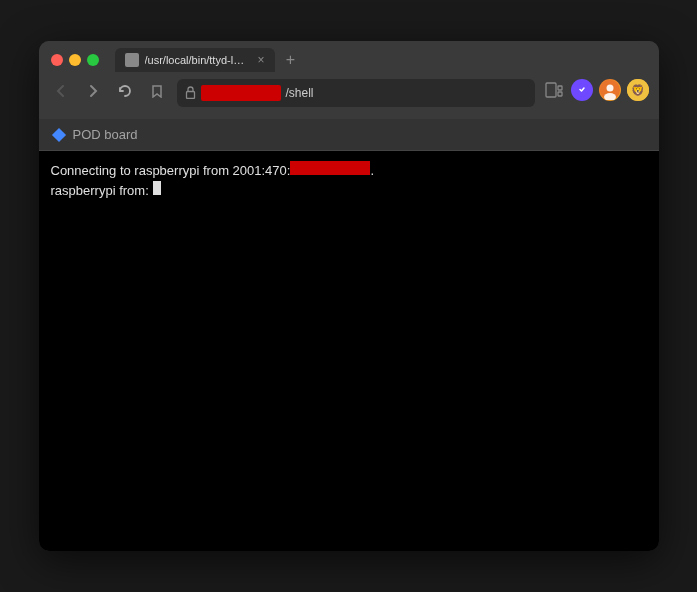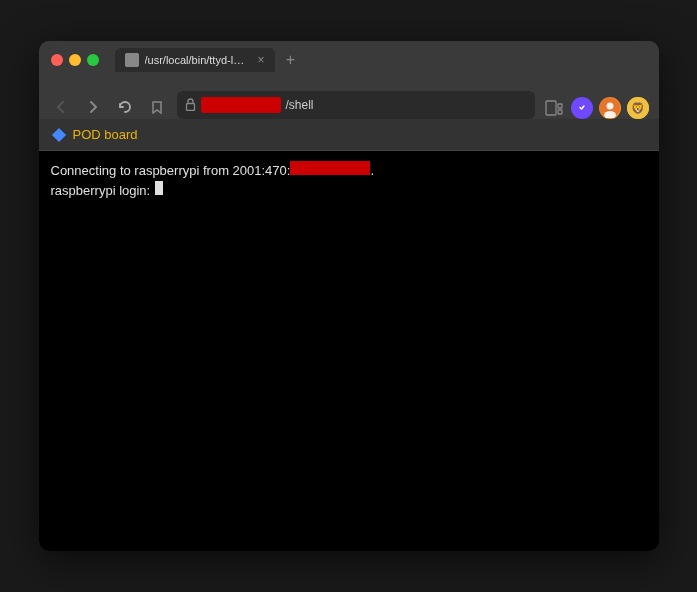--- a/index.html
+++ b/index.html
@@ -103,21 +103,21 @@
       color: #888;
       font-size: 16px;
       cursor: pointer;
     }
 
     
     .nav-bar {
       background: #3a3a3a;
       height: 40px;
       display: flex;
-      align-items: flex-end;
+      align-items: flex-start;
       padding: 0 10px;
       gap: 8px;
       flex-shrink: 0;
     }
 
     .nav-btn {
       color: #888;
       font-size: 14px;
       cursor: pointer;
       width: 24px;
@@ -224,21 +224,21 @@
 
     .bookmark-diamond {
       width: 10px;
       height: 10px;
       background: #4488ff;
       transform: rotate(45deg);
     }
 
     .bookmark-label {
       font-size: 13px;
-      color: #eab308;
+      color: #a3a3a3;
     }
 
     
     .terminal {
       flex: 1;
       background: #000;
       padding: 10px 12px;
       font-family: Liberation Sans, sans-serif;
       font-size: 13px;
       color: #e0e0e0;
@@ -380,18 +380,18 @@
     <span class="bookmark-label">POD board</span>
   </div>
 
   <div class="terminal">
     <div class="terminal-line">
       <span class="terminal-text">Connecting to raspberrypi from 2001:470:</span>
         <span class="ip-redacted"></span>
         <span class="terminal-text">.</span>
     </div>
     <div class="terminal-line">
-      <span class="terminal-text">raspberrypi login: </span>
+      <span class="terminal-text">raspberrypi from: </span>
         <span class="cursor"></span>
     </div>
   </div>
 
 </div>
 
 </body></html>

